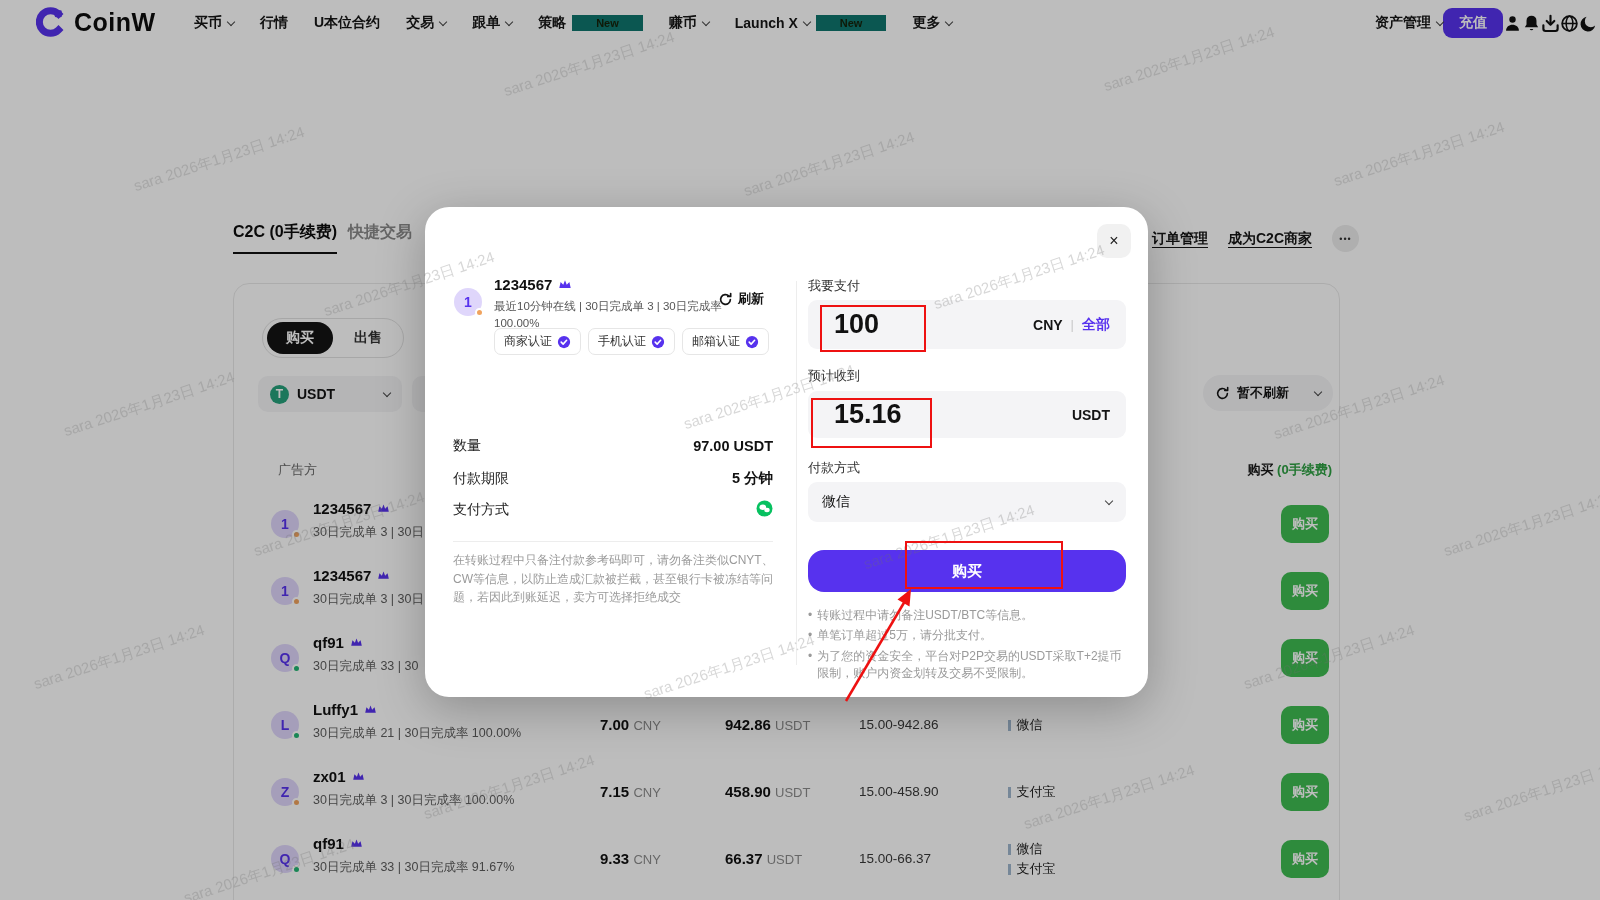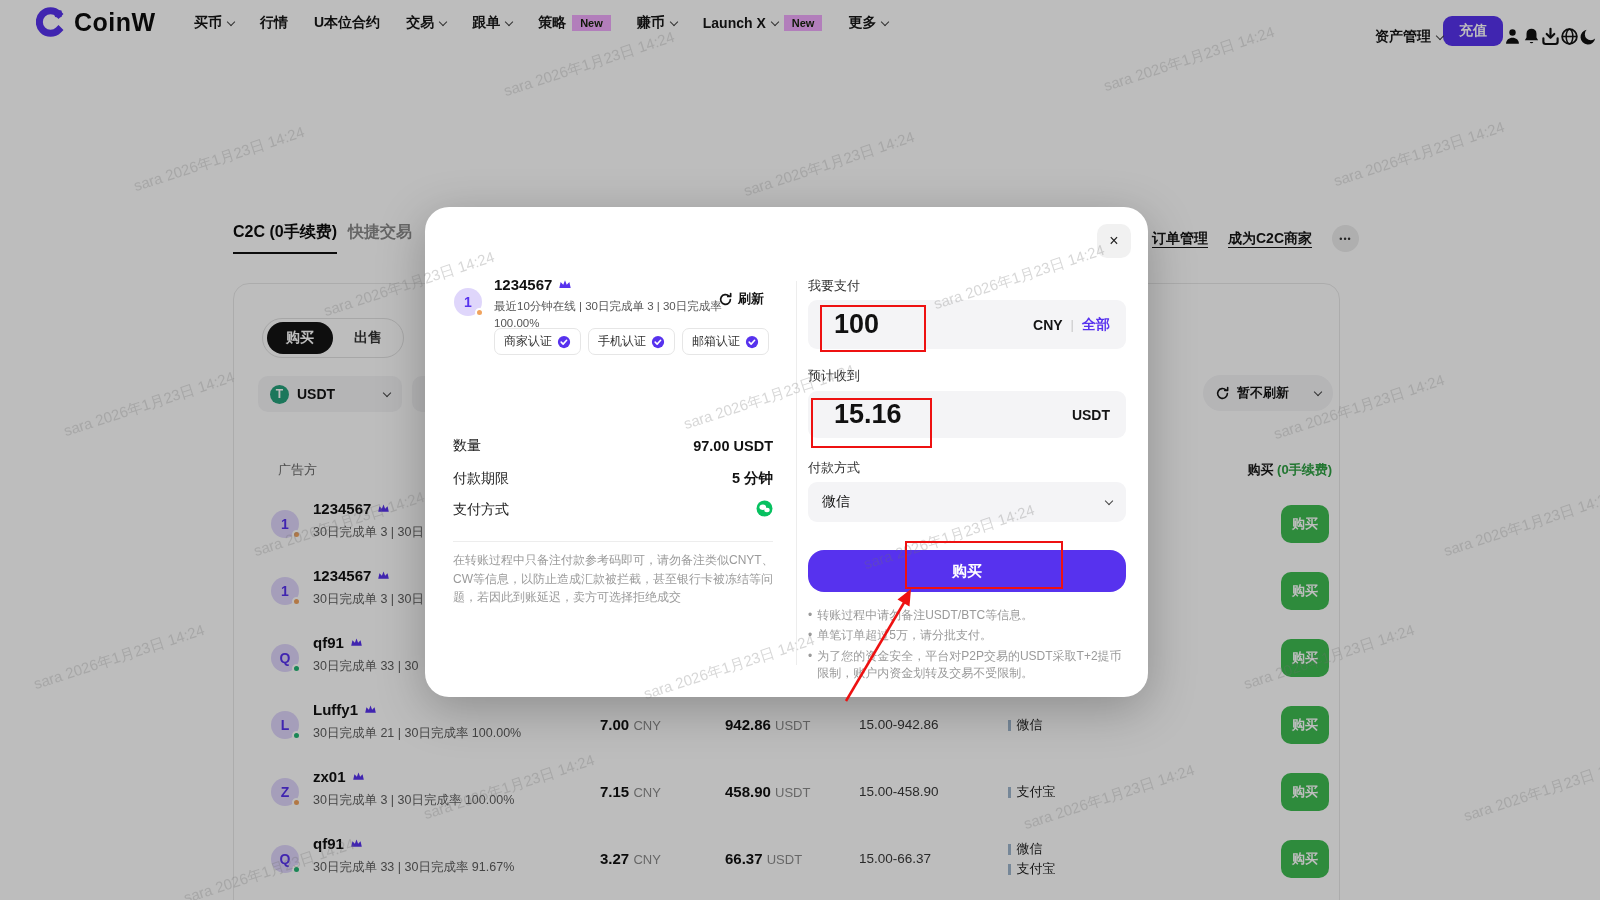--- a/index.html
+++ b/index.html
@@ -10,22 +10,22 @@
   body{margin:0;font-family:"Liberation Sans","DejaVu Sans",sans-serif;background:#888;}
   #stage{position:relative;width:1600px;height:900px;background:#fff;overflow:hidden;margin:0 auto;}
 
   
   .nav{position:absolute;left:16px;top:0;width:1600px;height:46px;background:#fff;display:flex;align-items:center;}
   .brand{position:absolute;left:20px;top:7px;display:flex;align-items:center;gap:8px;}
   .brand-name{font-size:25px;font-weight:800;color:#0d0d0d;letter-spacing:.5px;}
   .nav-items{position:absolute;left:178px;top:0;height:46px;display:flex;align-items:center;gap:26px;}
   .nav-item{font-size:14px;font-weight:600;color:#161616;display:flex;align-items:center;cursor:pointer;white-space:nowrap;}
   .chev{display:inline-block;width:6px;height:6px;border-right:1.6px solid #444;border-bottom:1.6px solid #444;transform:rotate(45deg);margin-left:6px;margin-top:-3px;}
-  .badge-new{background:#f0abfc;color:#15220a;font-size:11px;font-weight:700;border-radius:0;padding:2px 8px;margin-left:6px;}
-  .nav-right{position:absolute;right:18px;top:0;height:46px;display:flex;align-items:flex-end;}
+  .badge-new{background:#0f766e;color:#15220a;font-size:11px;font-weight:700;border-radius:0;padding:2px 24px;margin-left:6px;}
+  .nav-right{position:absolute;right:18px;top:0;height:46px;display:flex;align-items:center;}
   .assets{font-size:14px;font-weight:600;color:#161616;display:flex;align-items:center;cursor:pointer;}
   .btn-deposit{background:var(--brand);color:#fff;border:none;border-radius:9px;height:30px;padding:0 16px;font-size:14px;font-weight:700;cursor:pointer;}
   .nav-ico{width:19px;height:19px;color:#111;cursor:pointer;}
 
   
   .hero-title{position:absolute;left:233px;top:100px;font-size:46px;font-weight:800;color:#0c0c0c;}
   .hero-sub{position:absolute;left:898px;top:102px;width:438px;font-size:19px;font-weight:500;color:#141414;line-height:1.75;}
 
   
   .tab-c2c{position:absolute;left:233px;top:222px;font-size:16px;font-weight:800;color:#0d0d0d;padding-bottom:9px;border-bottom:2.5px solid #111;cursor:pointer;}
@@ -346,21 +346,21 @@
         <span>Q</span>
         <i class="dot c-green"></i>
       </div>
     <div class="r-name">
         <span>qf91</span>
         <svg width="13" height="11" viewBox="0 0 16 12">
           <path d="M1.5 10 3 3.2l3 3L8 1l2 5.2 3-3L14.5 10z" fill="#5732EE"></path>
         </svg>
       </div>
     <div class="r-stats">30日完成单 33 | 30日完成率 91.67%</div>
-    <div class="r-price"><span>3.27</span> <span class="u">CNY</span></div>
+    <div class="r-price"><span>9.33</span> <span class="u">CNY</span></div>
     <div class="r-amt"><span>66.37</span> <span class="u">USDT</span></div>
     <div class="r-limit">15.00-66.37</div>
     <div class="r-pay">
       <div class="pay-line">
           <i class="pbar"></i>
           <span>微信</span>
         </div>
       <div class="pay-line">
           <i class="pbar"></i>
           <span>支付宝</span>

